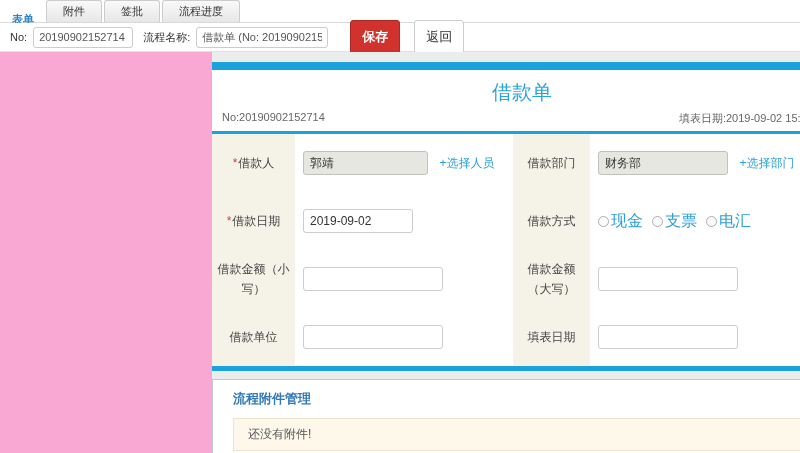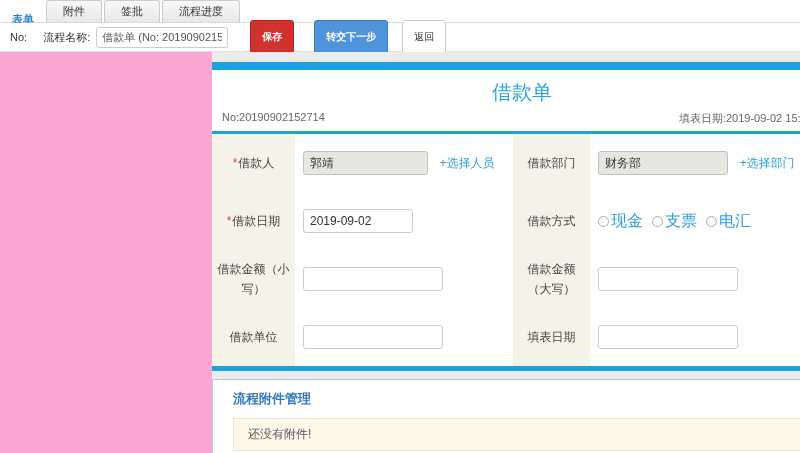--- a/index.html
+++ b/index.html
@@ -32,21 +32,21 @@
     display:flex; align-items:center; font-size:11px; color:#333;
   }
   .toolbar label { margin:0 6px 0 10px; }
   .tb-input {
     height:21px; border:1px solid #ccc; border-radius:3px; font-size:11px;
     padding:0 5px; color:#555; font-family:inherit;
   }
   .tb-no { width:100px; }
   .tb-name { width:132px; }
   .btn {
-    height:34px; border-radius:3px; font-size:10px; font-weight:bold;
+    height:34px; border-radius:3px; font-size:13px; font-weight:bold;
     padding:0 11px; cursor:pointer; font-family:inherit; border:1px solid transparent;
   }
   .btn-save { background:#d2322d; border-color:#ac2925; color:#fff; margin-left:22px; }
   .btn-next { background:#4f93d8; border-color:#357ebd; color:#fff; margin-left:20px; }
   .btn-back { background:#fff; border-color:#ccc; color:#333; margin-left:14px; font-weight:normal; }
 
   
   .workspace {
     position:absolute; top:52px; left:0; width:800px; height:401px;
     background:#f9a8d4; overflow:hidden;
@@ -117,24 +117,24 @@
 
 <div class="tabbar">
   <div class="tab active">表单</div>
   <div class="tab">附件</div>
   <div class="tab">签批</div>
   <div class="tab">流程进度</div>
 </div>
 
 <div class="toolbar">
   <label>No:</label>
+  <input class="tb-input tb-no" value="20190902152714" style="">
   <label>流程名称:</label>
   <input class="tb-input tb-name" value="借款单 (No: 20190902152714)郭靖" style="">
   <button class="btn btn-save">保存</button>
-  <button class="btn btn-next">转交下一步</button>
   <button class="btn btn-back">返回</button>
 </div>
 
 <div class="workspace">
   <div class="content">
 
     <div class="panel">
       <div class="form-blue-bar"></div>
       <div class="form-title">借款单</div>
       <div class="form-meta">

